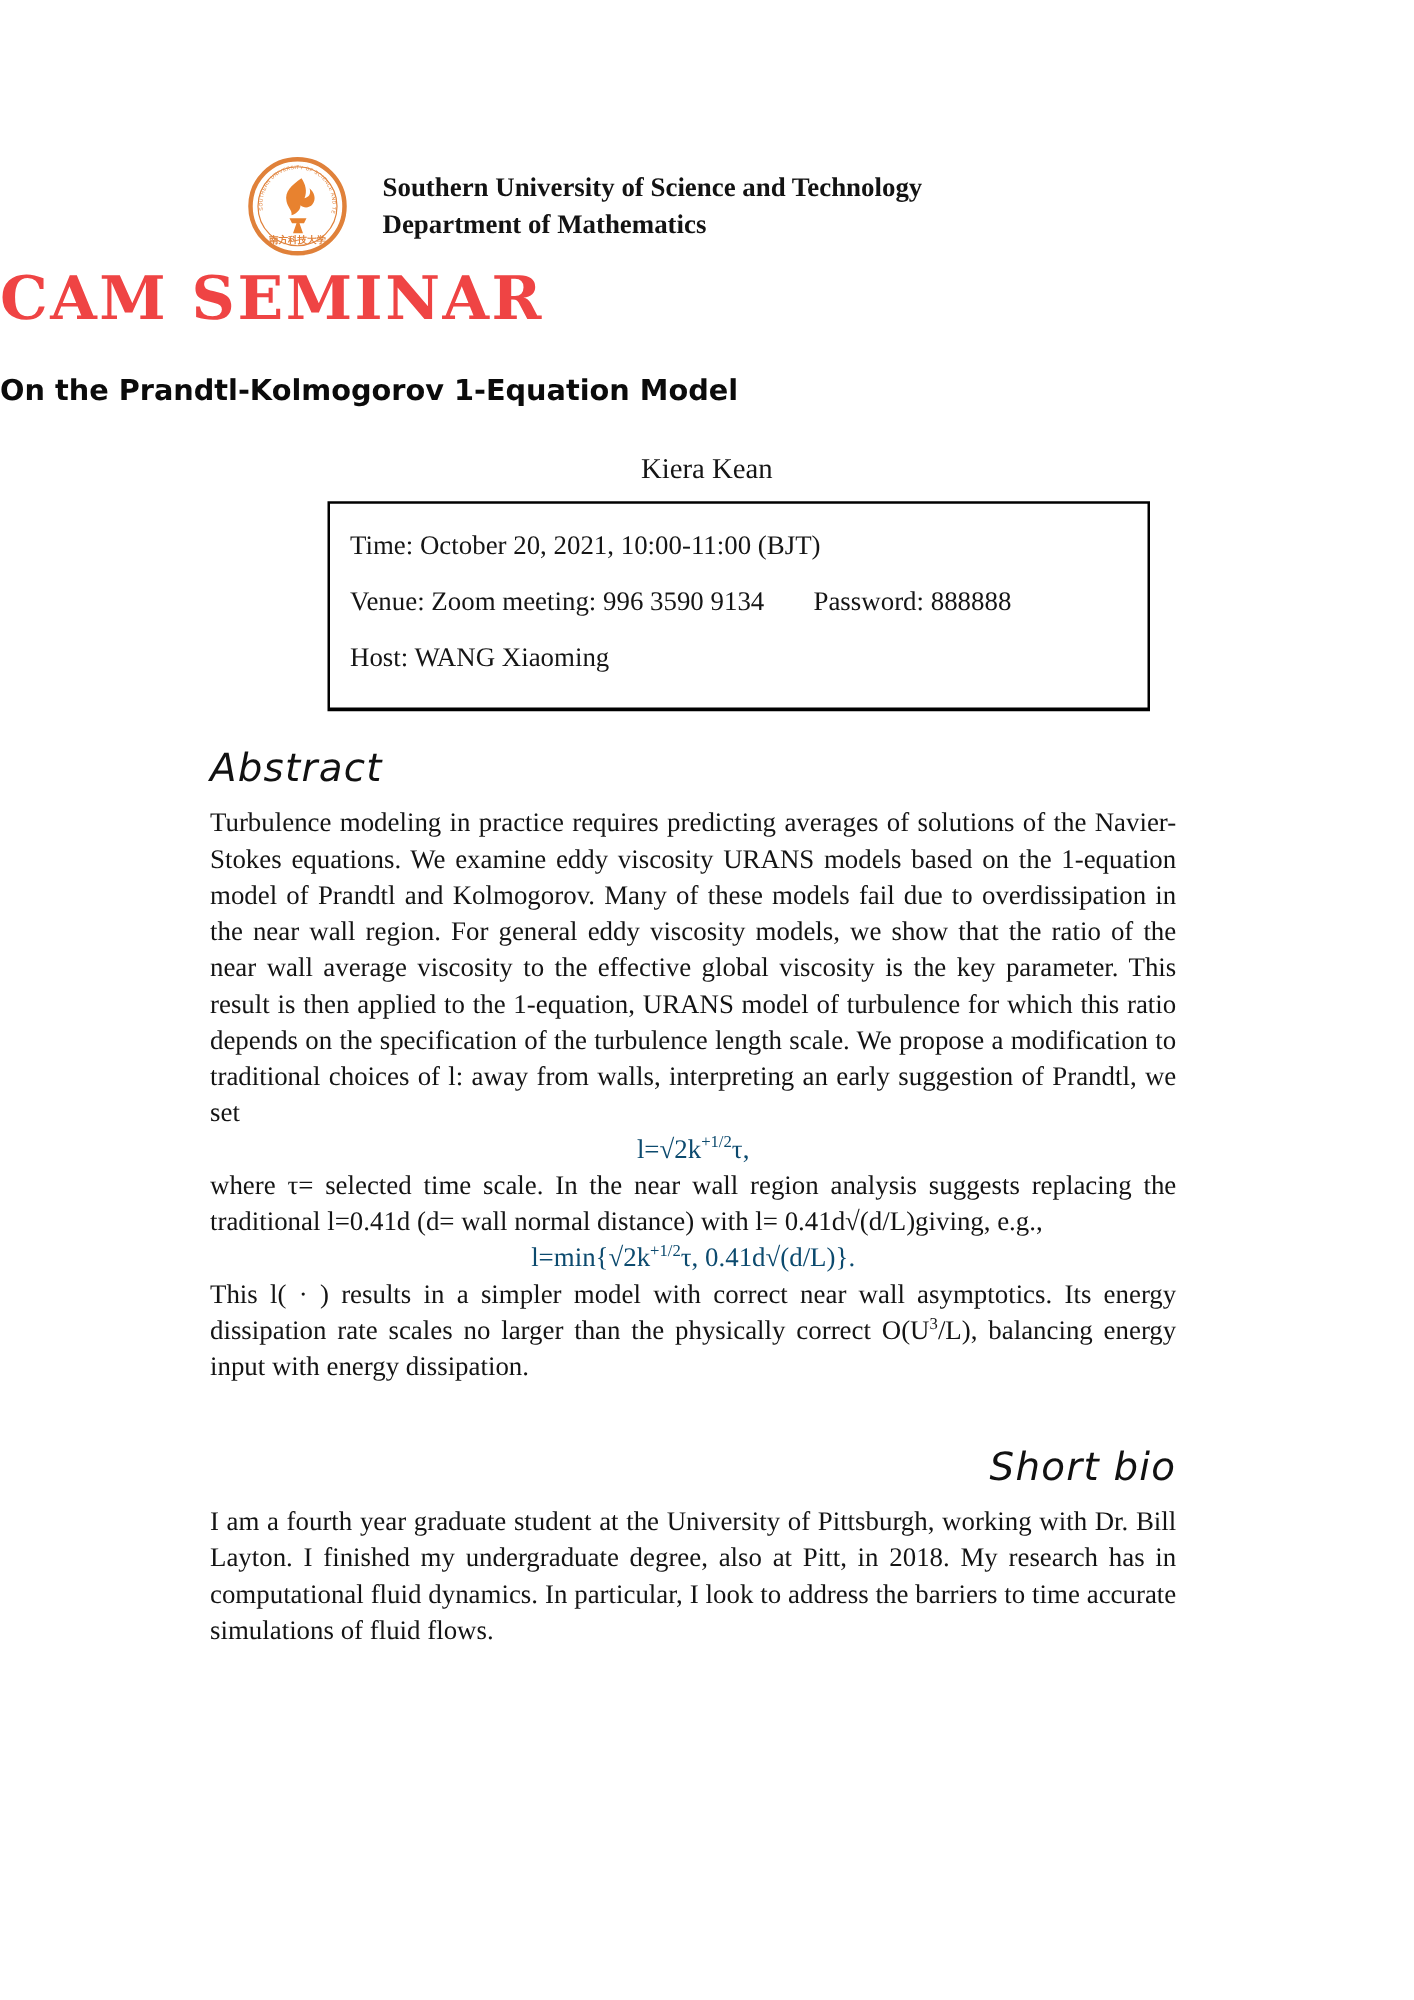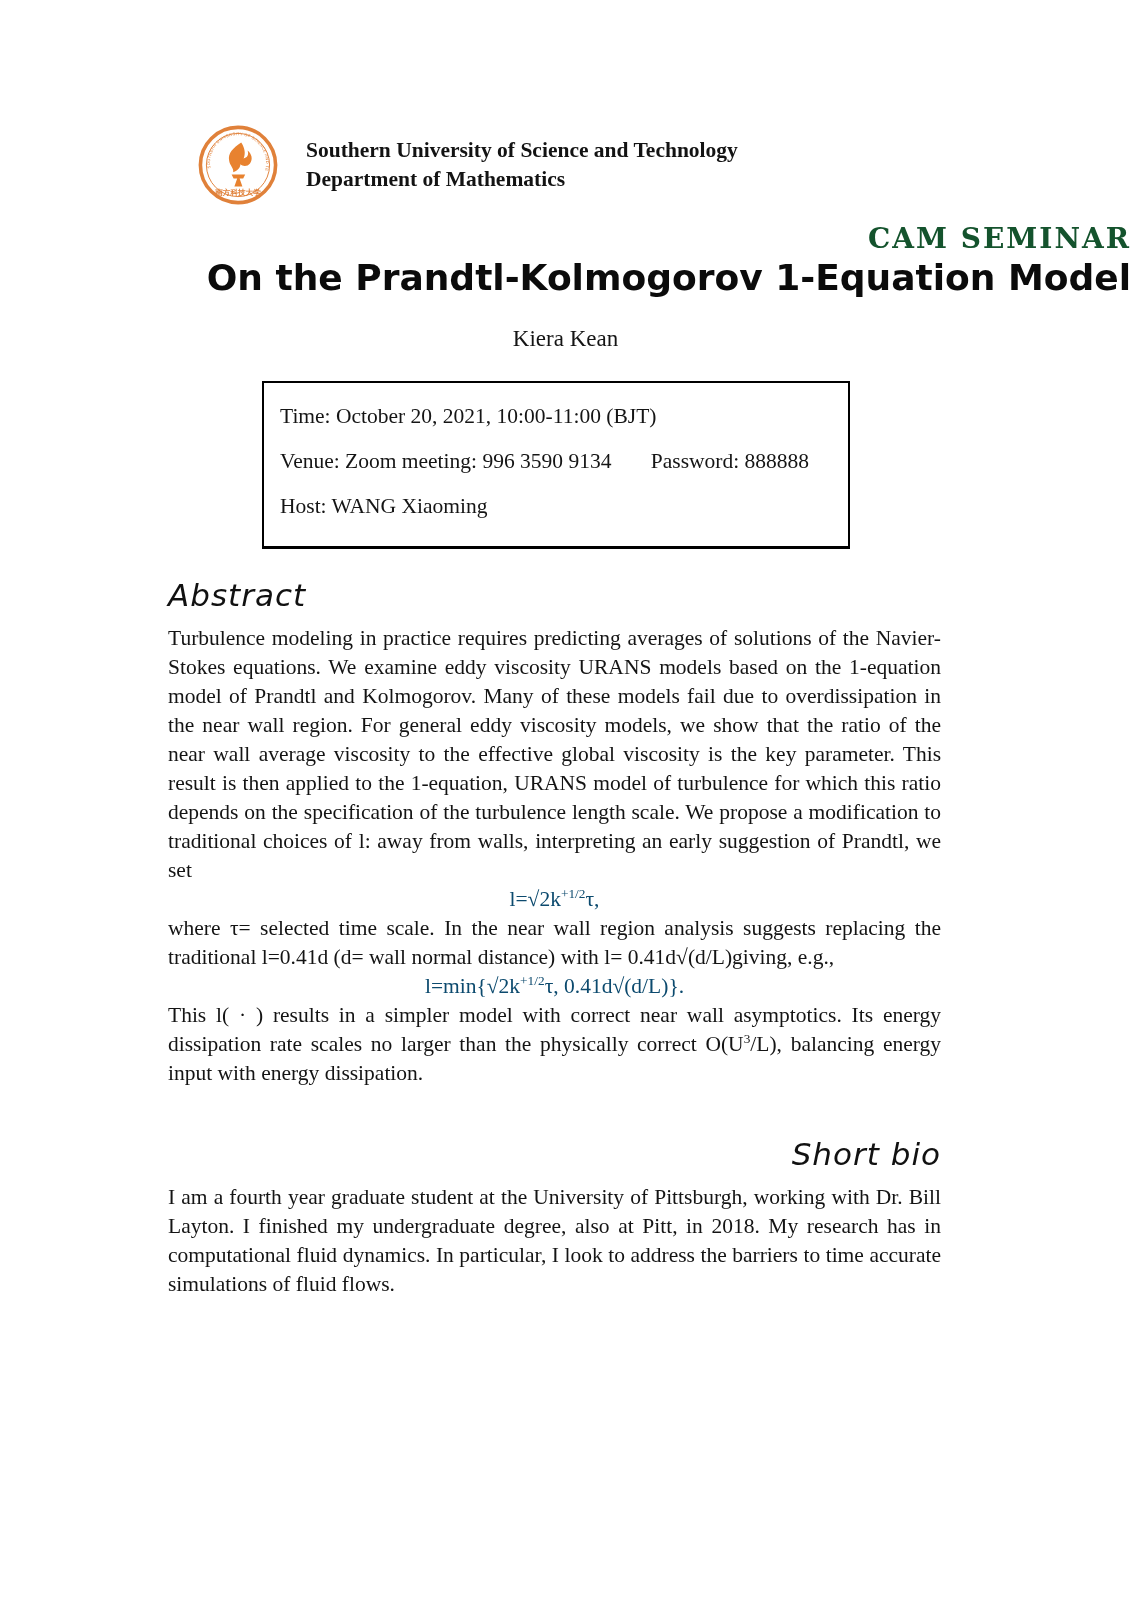--- a/index.html
+++ b/index.html
@@ -25,54 +25,55 @@
   .masthead-text {
     font-family: "Liberation Serif", serif;
     font-weight: bold;
     font-size: 21.5px;
     line-height: 29px;
     color: #131313;
   }
   
   .cam-seminar {
     margin-top: 12px;
-    text-align: right;
+    text-align: left;
     font-family: "DejaVu Serif", "Liberation Serif", serif;
     font-weight: 800;
-    font-size: 28px;
+    font-size: 48px;
     line-height: 44px;
     letter-spacing: 2px;
-    color: #14532d;
+    color: #ef4444;
   }
   
   .talk-title {
-    text-align: right;
+    margin-top: 36px;
+    text-align: left;
     font-family: "DejaVu Sans", "Liberation Sans", sans-serif;
     font-weight: bold;
-    font-size: 36px;
+    font-size: 23px;
     line-height: 33px;
     color: #0b0b0b;
   }
   .speaker {
     margin-top: 32px;
     text-align: center;
     font-weight: normal;
     font-size: 23px;
     line-height: 25px;
   }
   .affiliation {
     margin-top: 32px;
     text-align: center;
     font-size: 23px;
     line-height: 26px;
   }
   
   .info-box {
-    width: 588px;
-    margin: 30px 0 0 262px;
+    width: 658px;
+    margin: 14px 0 0 262px;
     border: 2px solid #000;
     border-bottom-width: 3px;
     padding: 12px 16px 16px 16px;
     font-size: 21.5px;
   }
   .info-box p { line-height: 23px; margin-top: 10px; margin-bottom: 12px; }
   .info-box p + p { margin-top: 22px; }
   .pw { margin-left: 34px; }
   
   .content { padding: 0 190px 0 168px; }

